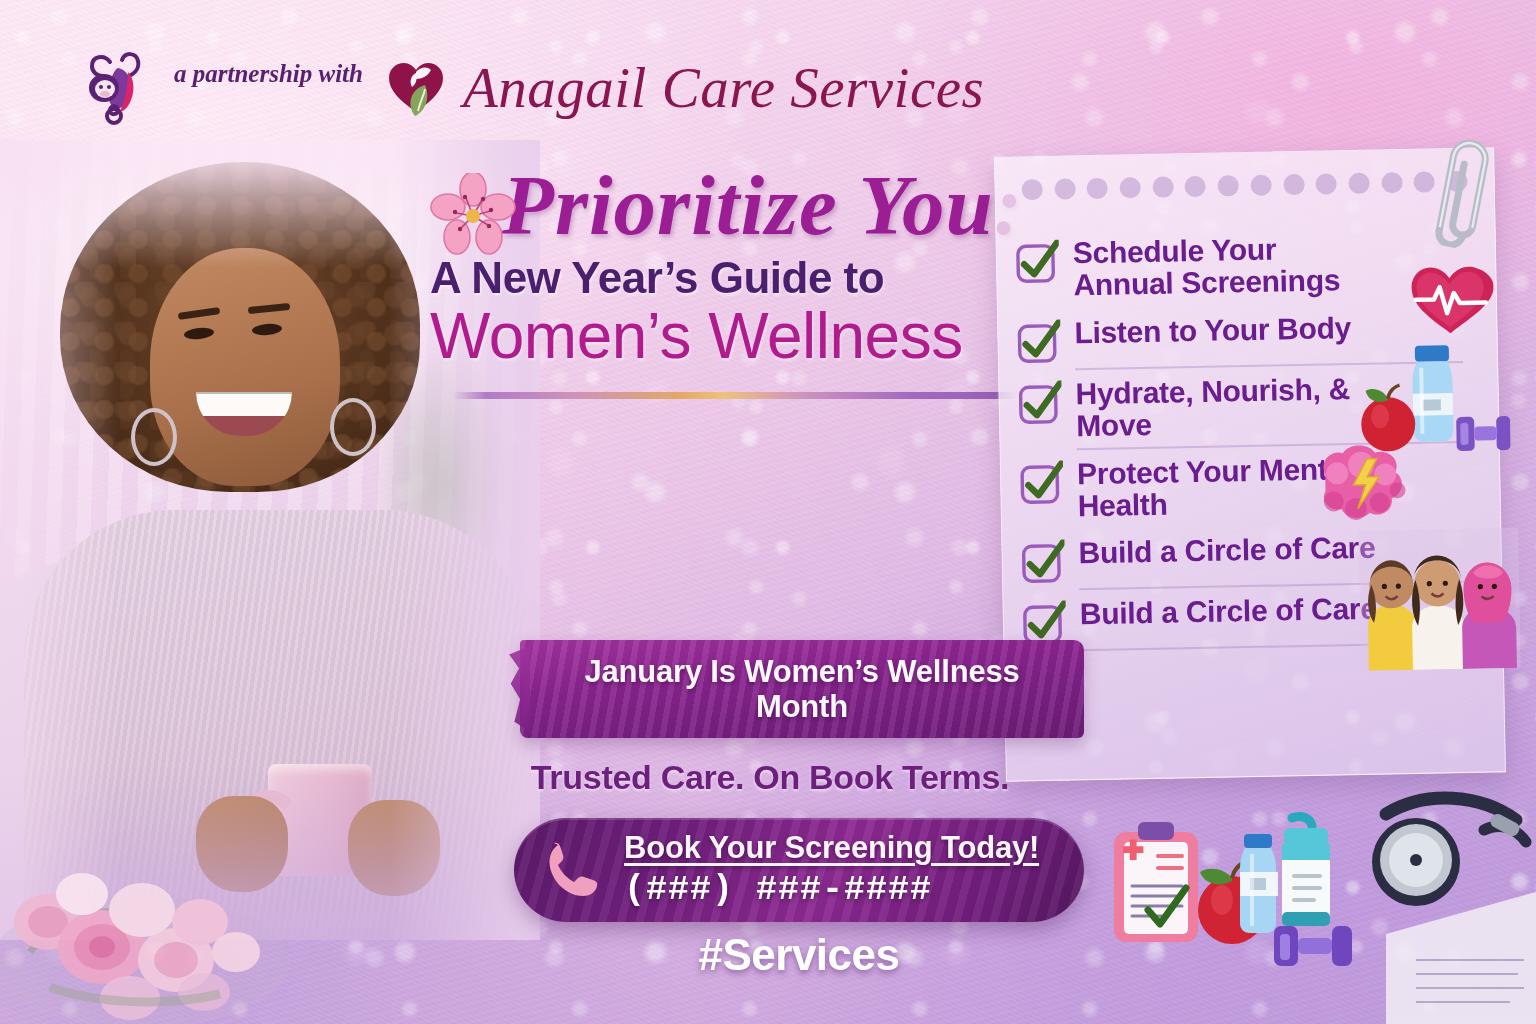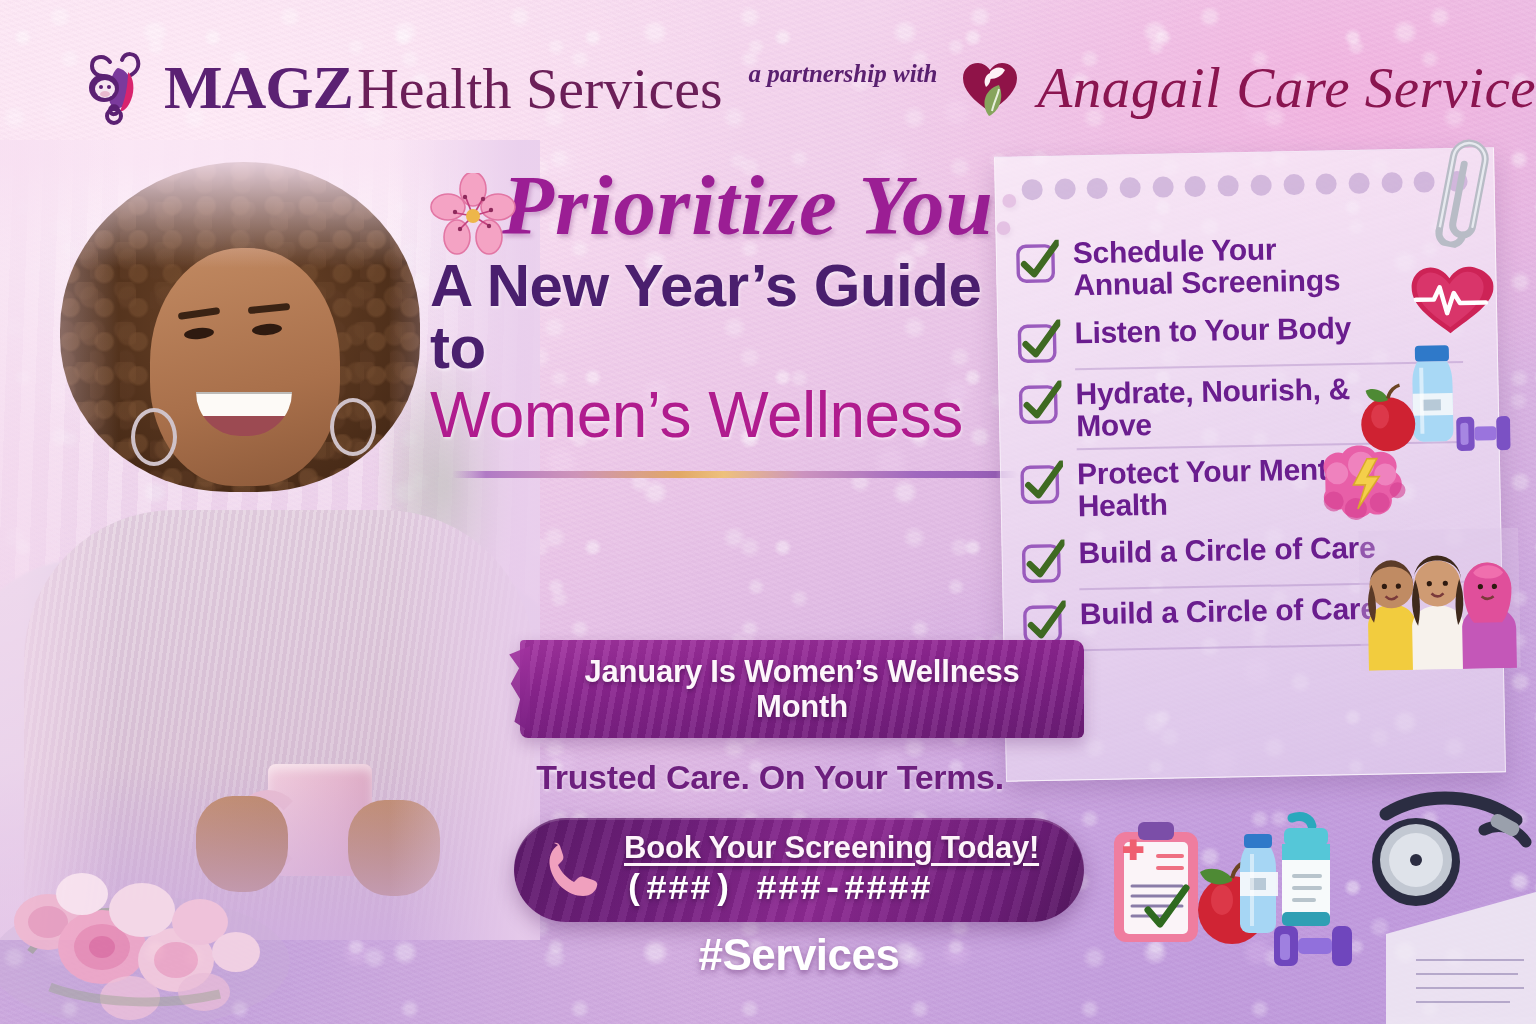--- a/index.html
+++ b/index.html
@@ -165,21 +165,21 @@
   .headline { position: absolute; left: 430px; top: 165px; width: 620px; }
   .blossom { position: absolute; left: 0; top: 8px; width: 86px; height: 86px; }
   .h-script {
     font-family: "Liberation Serif", serif;
     font-style: italic; font-weight: bold;
     font-size: 85px; line-height: .96; color: #9b1e94;
     margin-left: 72px; letter-spacing: 1px;
     text-shadow: 2px 3px 4px rgba(120,40,120,.30);
   }
   .h-sub {
-    font-size: 60px; font-weight: bold; color: #4a1f6e;
+    font-size: 44px; font-weight: bold; color: #4a1f6e;
     line-height: 1.04; margin-top: 8px; letter-spacing: -.5px;
     text-shadow: 1px 2px 3px rgba(255,255,255,.6);
   }
   .h-main {
     font-size: 64px; font-weight: normal; color: #b01c8e;
     line-height: 1.02; margin-top: 4px; letter-spacing: -.5px;
     text-shadow: 1px 2px 3px rgba(255,255,255,.55);
   }
   .divider {
     margin: 22px 0 0 22px; height: 7px; width: 566px; border-radius: 4px;
@@ -328,24 +328,20 @@
       <path d="M34 20c10 2 16 14 13 26-2 10-10 16-16 14-6-2-8-12-5-24 2-9 5-15 8-16z" fill="#7b3a9c"></path>
       <path d="M44 24c6 6 7 18 3 28-3 8-8 12-11 11 5-10 8-26 8-39z" fill="#d8246e"></path>
       <ellipse cx="20" cy="40" rx="15" ry="14" fill="#5b2173"></ellipse>
       <ellipse cx="21" cy="41" rx="10" ry="9" fill="#f6e6f0"></ellipse>
       <circle cx="17" cy="39" r="2" fill="#5b2173"></circle>
       <circle cx="25" cy="39" r="2" fill="#5b2173"></circle>
       <ellipse cx="21" cy="46" rx="5" ry="3" fill="#eab9cf"></ellipse>
       <path d="M26 62c0-5 8-5 8 0s-8 6-8 0z" stroke="#5b2173" stroke-width="4" fill="none"></path>
       <circle cx="30" cy="68" r="7" stroke="#5b2173" stroke-width="4" fill="none"></circle>
     </svg>
-    <div class="magz-word">
-      <span class="magz-bold">MAGZ</span>
-      <span class="magz-light">Health Services</span>
-    </div>
     <div class="partner-note">a partnership with</div>
     <svg class="ana-mark" viewBox="0 0 62 62">
       <path d="M31 56C14 44 4 34 4 22 4 13 11 7 19 7c5 0 9 3 12 7 3-4 7-7 12-7 8 0 15 6 15 15 0 12-10 22-27 34z" fill="#8f1348"></path>
       <path d="M31 16c4-5 11-6 15-2-3 6-9 9-15 9z" fill="#fdf2f6"></path>
       <path d="M27 31c-3-5-1-12 4-14 0 0 3 9-4 14z" fill="#fdf2f6"></path>
       <path d="M30 60C22 50 24 34 40 29c6 14-1 27-10 31z" fill="#86a45c"></path>
       <path d="M33 55c2-9 6-16 7-22" stroke="#e8f0dc" stroke-width="2" fill="none"></path>
     </svg>
     <div class="ana-word">Anagail Care Services</div>
   </div>
@@ -541,21 +537,21 @@
       <circle cx="121" cy="58" r="2.6" fill="#2e1a10"></circle>
         <circle cx="135" cy="58" r="2.6" fill="#2e1a10"></circle>
       <path d="M122 68 q6 5 12 0" stroke="#7a3a3a" stroke-width="2.6" fill="none"></path>
     </svg>
   </div>
 
   <div class="brush">
     <span>January Is Women’s Wellness Month</span>
   </div>
 
-  <div class="tagline">Trusted Care. On Your Terms.</div>
+  <div class="tagline">Trusted Care. On Book Terms.</div>
 
   <div class="cta-pill">
     <svg class="phone-ic" viewBox="0 0 66 66">
       <path d="M16 8c-6 4-10 12-8 22 3 16 18 29 33 29 8 0 13-5 14-10 1-3-1-5-4-6l-9-3c-3-1-5 0-7 2l-3 3c-7-4-13-10-16-17l3-3c2-2 3-4 2-7l-3-9c-1-3-4-4-6-3z" fill="#f0a0be"></path>
     </svg>
     <div class="cta-text">
       <div class="cta-line1">Book Your Screening Today!</div>
       <div class="cta-line2">(###) ###-####</div>
     </div>
   </div>

